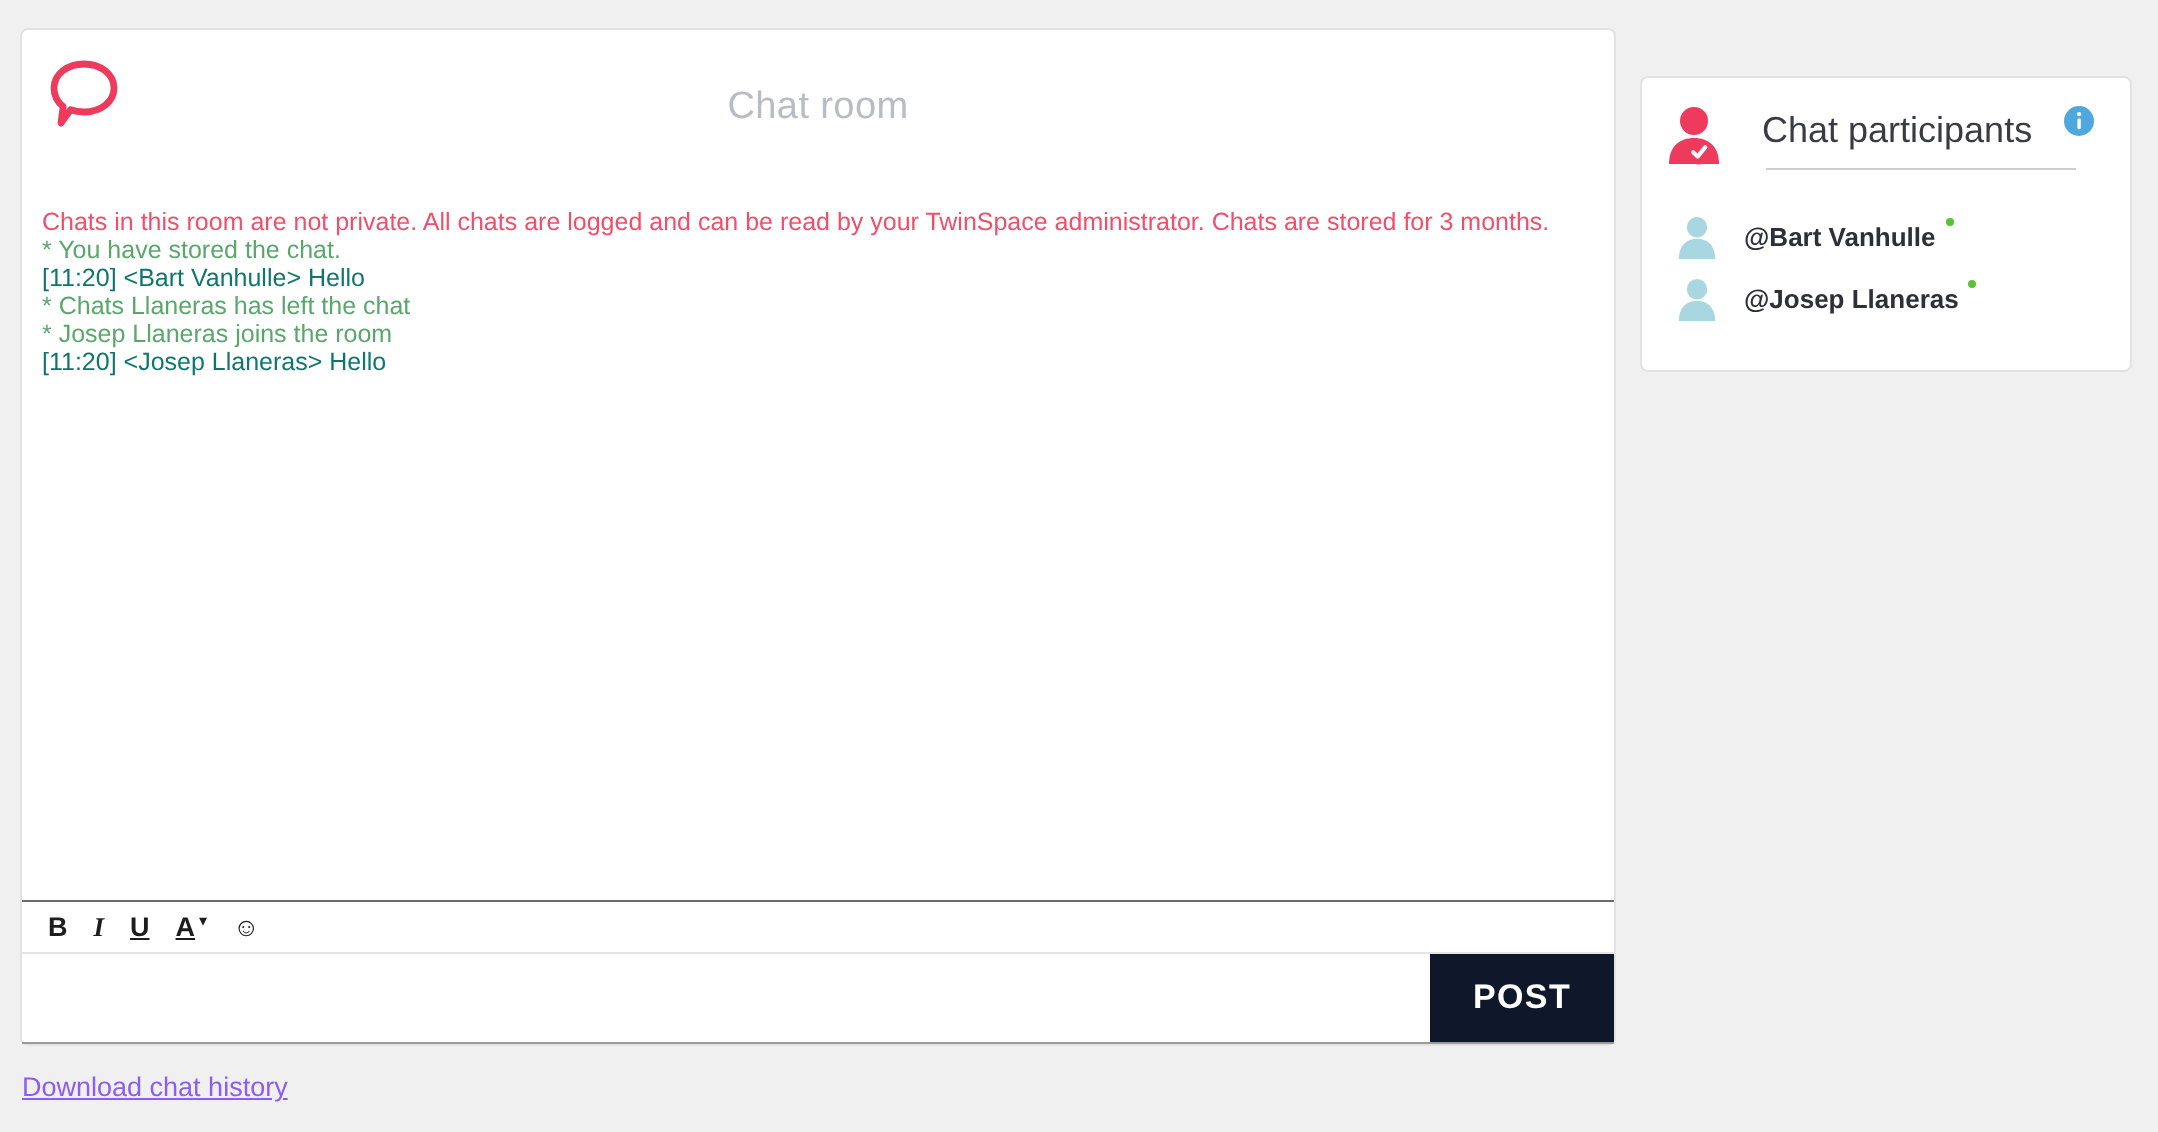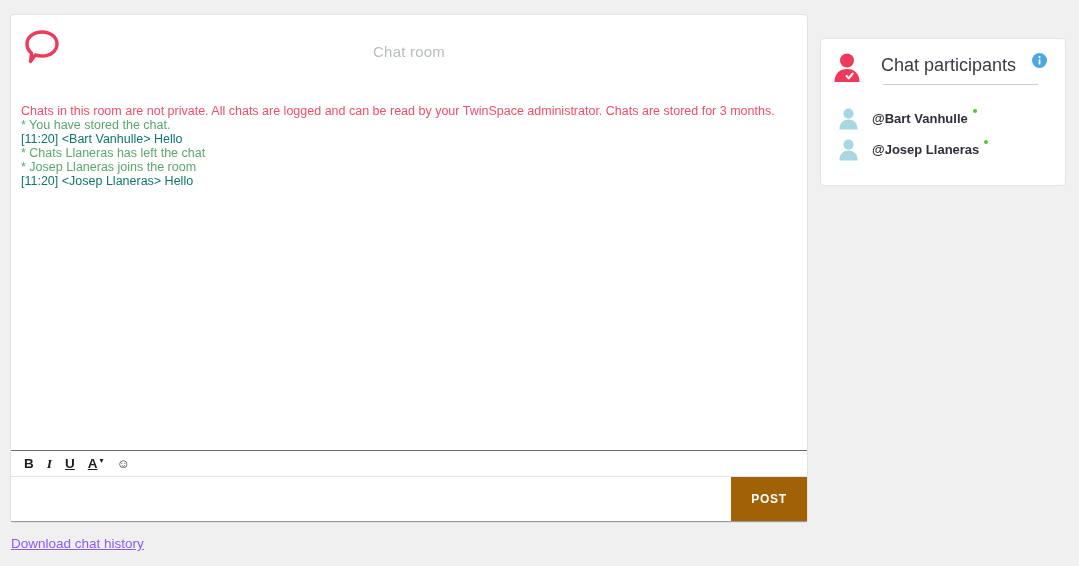--- a/index.html
+++ b/index.html
@@ -43,21 +43,21 @@
     width: 42px;
     height: 40px;
   }
 
   #chat-title {
     position: absolute;
     left: 0;
     right: 0;
     top: 28px;
     text-align: center;
-    font-size: 15px;
+    font-size: 19px;
     color: #b9bcc4;
     letter-spacing: .2px;
   }
 
   #chat-log {
     flex: 1 1 auto;
     padding: 0 10px;
     overflow: hidden;
     margin-top: 29px;
   }
@@ -120,26 +120,26 @@
     outline: none;
     padding: 0 0 0 10px;
     font-family: "Liberation Sans", sans-serif;
     font-size: 13px;
     color: #222;
     background: #fff;
   }
 
   #post-button {
     flex: 0 0 auto;
-    width: 76px;
-    background: #a16207;
+    width: 92px;
+    background: #0f172a;
     color: #ffffff;
     border: 0;
     font-family: "Liberation Sans", sans-serif;
-    font-size: 12px;
+    font-size: 17px;
     font-weight: bold;
     letter-spacing: .7px;
     cursor: pointer;
   }
 
   
   #download-link {
     position: absolute;
     left: 11px;
     top: 536px;

